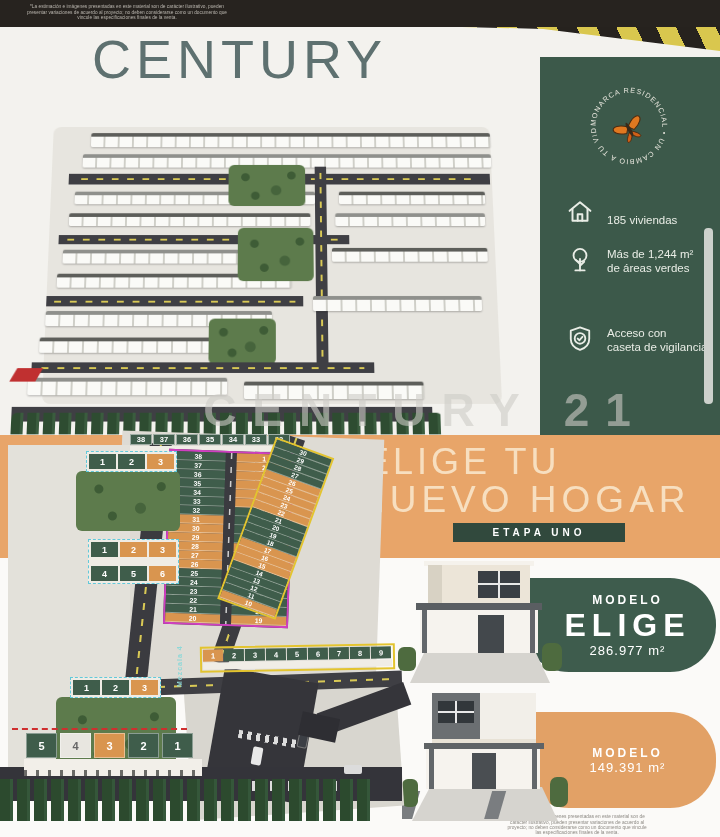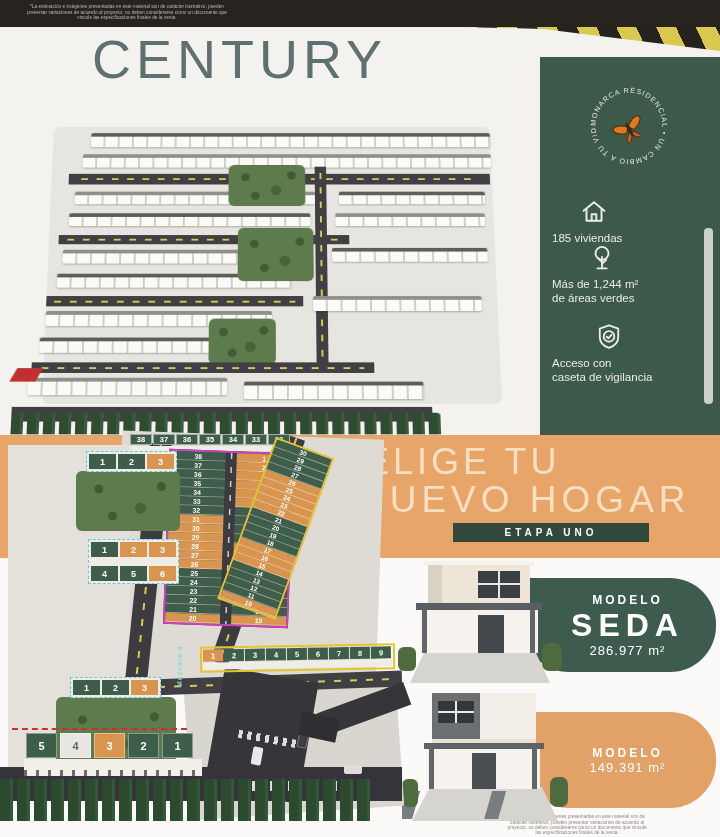--- a/index.html
+++ b/index.html
@@ -35,34 +35,34 @@
     background:repeating-linear-gradient(90deg,#d9c955 0 7px,rgba(0,0,0,0) 7px 16px);}
   .road-v::after{content:'';position:absolute;top:3%;bottom:3%;left:50%;width:2px;margin-left:-1px;
     background:repeating-linear-gradient(180deg,#d9c955 0 7px,rgba(0,0,0,0) 7px 16px);}
   .treeline{position:absolute;background:repeating-linear-gradient(90deg,#2e4c31 0 9px,#3a5c3e 9px 12px,rgba(0,0,0,0) 12px 16px);
     border-radius:6px 6px 0 0;}
   .flag-accent{position:absolute;background:#c03030;transform:skewX(-28deg);}
 
   
   .info-panel{position:absolute;left:540px;top:30px;width:180px;height:378px;background:#3c594a;z-index:5;}
   .badge{position:absolute;left:44px;top:24px;width:90px;height:90px;}
-  .stat-row{position:absolute;left:0;display:flex;align-items:center;flex-direction:column;}
+  .stat-row{position:absolute;left:0;display:flex;align-items:flex-end;}
   .stat-icon{width:30px;height:30px;flex:0 0 30px;margin-left:25px;}
   .stat-label{margin-left:12px;margin-top:4px;color:#e9ede6;font-size:11.5px;line-height:14px;white-space:pre-line;}
   .side-strip{position:absolute;left:164px;top:171px;width:9px;height:176px;background:#cdd1cc;border-radius:4px;}
 
   .watermark{position:absolute;left:130px;top:356px;width:590px;text-align:center;font-size:46px;font-weight:600;
     letter-spacing:16px;color:rgba(205,204,198,.6);z-index:8;white-space:nowrap;}
 
   
   .lower{position:absolute;left:0;top:435px;width:720px;height:402px;background:#fbfaf8;}
   .orange-band{position:absolute;left:0;top:0;width:720px;height:123px;background:#e8a569;}
   .hero-line1{position:absolute;left:365px;top:6px;font-size:36px;font-weight:200;color:#f7dfc0;letter-spacing:4px;}
   .hero-line2{position:absolute;left:358px;top:44px;font-size:37px;font-weight:200;color:#f7dfc0;letter-spacing:5px;}
-  .stage-bar{position:absolute;left:453px;top:88px;width:196px;height:19px;background:#31493d;
+  .stage-bar{position:absolute;left:453px;top:88px;width:172px;height:19px;background:#31493d;
     display:flex;align-items:center;justify-content:center;color:#fff;font-size:10px;letter-spacing:4px;font-weight:bold;}
 
   
   .plan{position:absolute;left:0;top:0;width:412px;height:402px;z-index:6;}
   .ground{position:absolute;background:#dedbd4;}
   .lot{display:flex;align-items:center;justify-content:center;color:#fff;font-weight:bold;}
   .c-g{background:#3f5d4b;} .c-o{background:#d9954f;} .c-w{background:#e8e6e0;color:#666;}
   .lot-col{display:flex;flex-direction:column;}
   .lot-col .lot{border-bottom:1px solid rgba(245,245,240,.45);}
   .central{position:absolute;left:166px;top:16px;display:flex;border:2px solid #cf3fc0;transform:rotate(2deg);background:#3b3b40;}
@@ -190,20 +190,21 @@
           <circle cx="13" cy="12.5" r="4.6"></circle>
             <path d="M11,12.6 l1.5,1.5 l2.6,-3"></path>
         </svg>
         <div class="stat-label">Acceso con
 caseta de vigilancia</div>
       </div>
 
       <div class="side-strip"></div>
     </div>
 
+    <div class="watermark">CENTURY 21</div>
   </div>
 
   <div class="lower">
     <div class="orange-band"></div>
     <div class="hero-line1">ELIGE TU</div>
     <div class="hero-line2">NUEVO HOGAR</div>
     <div class="stage-bar">ETAPA UNO</div>
 
     <div class="plan">
       <div class="ground" style="left:118px;top:0;width:262px;height:248px;transform:rotate(2deg);"></div>
@@ -548,21 +549,21 @@
       <div class="street-label" style="left:176px;top:188px;height:64px;">Mezcala 4</div>
       <div class="plan-tree" style="left:0;top:344px;width:372px;height:42px;"></div>
       <div class="car" style="left:252px;top:312px;width:10px;height:18px;background:#e8e8e8;transform:rotate(10deg);"></div>
       <div class="car" style="left:298px;top:296px;width:10px;height:17px;background:#3c3f45;transform:rotate(12deg);border:1px solid #777;"></div>
       <div class="car" style="left:344px;top:330px;width:18px;height:9px;background:#dcdcdc;"></div>
       <div class="ground" style="left:300px;top:280px;width:38px;height:24px;background:#2e2e33;transform:rotate(12deg);"></div>
     </div>
 
     <div class="model-badge green" style="left:523px;top:143px;height:94px;">
       <div class="model-label">MODELO</div>
-      <div class="model-name">SEDA</div>
+      <div class="model-name">ELIGE</div>
       <div class="model-area">286.977 m²</div>
     </div>
     <svg class="house" style="left:398px;top:122px;" width="164" height="126" viewBox="0 0 164 126">
       <polygon points="12,126 152,126 138,96 26,96" fill="#d6d4cf"></polygon>
       <rect x="0" y="90" width="18" height="24" rx="6" fill="#4e6b3f"></rect>
       <rect x="144" y="86" width="20" height="28" rx="7" fill="#4e6b3f"></rect>
       <rect x="26" y="4" width="110" height="5" fill="#f5f2ec"></rect>
       <rect x="30" y="8" width="102" height="40" fill="#ece5d8"></rect>
       <rect x="30" y="8" width="14" height="40" fill="#d8d2c4"></rect>
       <rect x="80" y="14" width="42" height="27" fill="#3a3f44"></rect>

